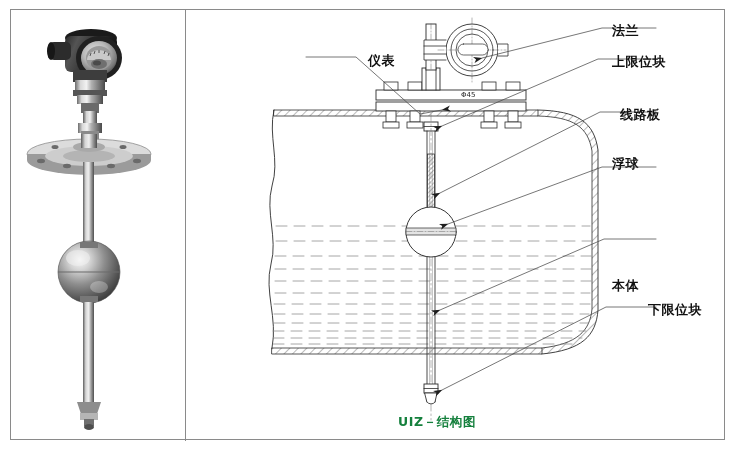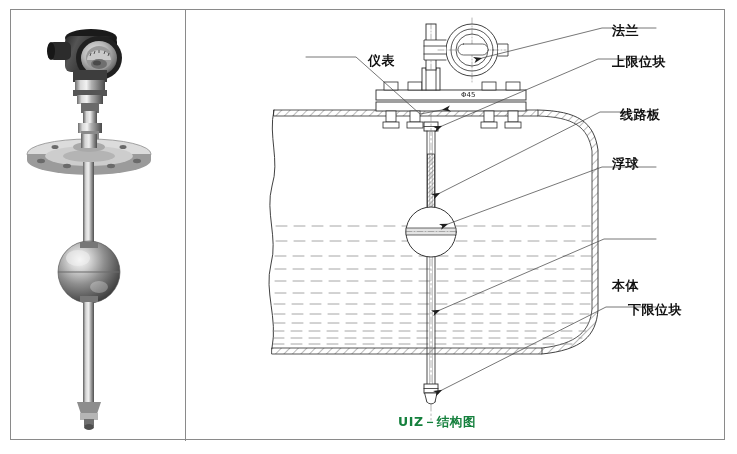--- a/index.html
+++ b/index.html
@@ -367,17 +367,17 @@
   <span class="lbl" style="left:612px; top:22px;">法兰</span>
 
   <span class="lbl" style="left:612px; top:53px;">上限位块</span>
 
   <span class="lbl" style="left:620px; top:106px;">线路板</span>
 
   <span class="lbl" style="left:612px; top:155px;">浮球</span>
 
   <span class="lbl" style="left:612px; top:233px;margin-top:44px;">本体</span>
 
-  <span class="lbl" style="left:628px; top:301px;text-align:right;">下限位块</span>
+  <span class="lbl" style="left:648px; top:301px;text-align:right;">下限位块</span>
 
   <span class="caption" style="left:398px; top:414px;">UIZ－结构图</span>
 
 </div>
 
 </body></html>

